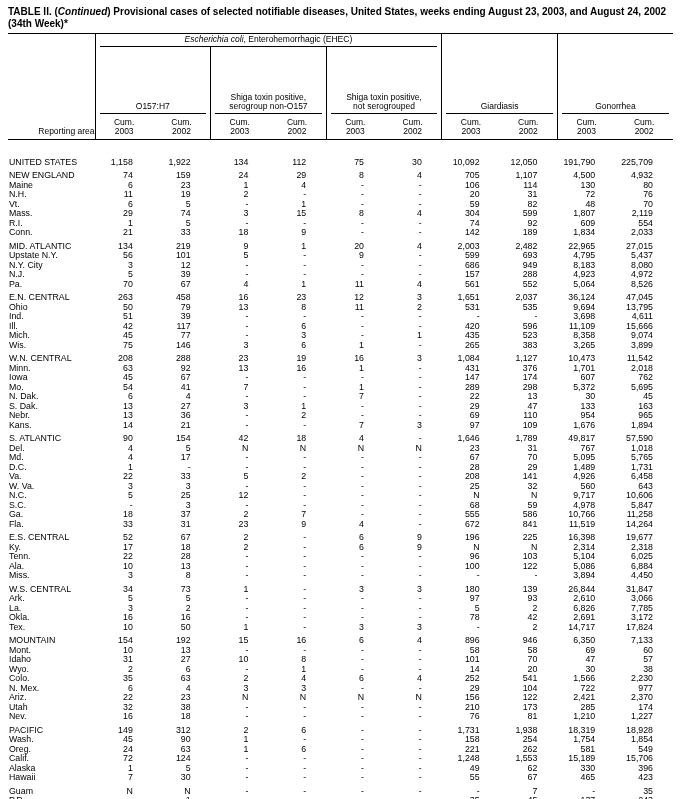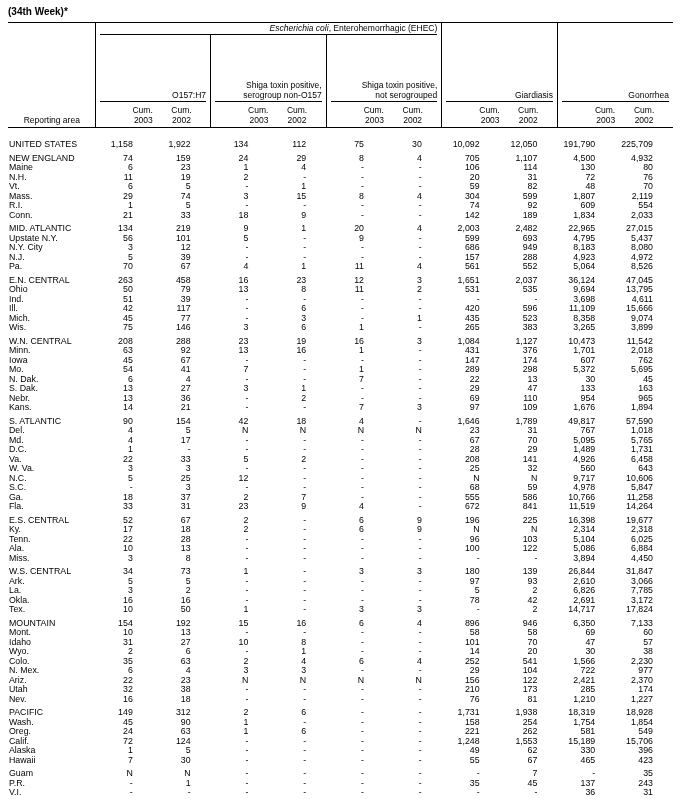--- a/index.html
+++ b/index.html
@@ -16,44 +16,47 @@
 
   table { border-collapse: collapse; table-layout: fixed; width: 665px; }
   col.area-col { width: 87px; }
   col.num-col  { width: 57.8px; }
 
   thead th {
     font-weight: normal; font-size: 8.5px; line-height: 9.5px;
     padding: 0; vertical-align: bottom; text-align: center;
   }
   thead tr.r1 th { border-top: 1px solid #000; }
-  thead th.vl { border-left: 1px solid #000; text-align: right; }
+  thead th.vl { border-left: 1px solid #000; }
   thead tr.r3 th { border-bottom: 1px solid #000; padding-bottom: 2px; padding-top: 4px; }
-  th.area-h { border-bottom: 1px solid #000; text-align: center; padding: 0 0 2px 1px; }
+  th.area-h { border-bottom: 1px solid #000; text-align: right; padding: 0 0 2px 1px; }
 
   .hline { border-bottom: 1px solid #000; margin: 0 4px; padding: 1px 0; }
   thead tr.r2 th .hline { padding-bottom: 1px; margin-top: 45px; }
 
   tbody td {
     font-size: 8.8px; line-height: 9.5px; padding: 0; white-space: nowrap; overflow: hidden;
   }
   tbody td.area { text-align: left; padding-left: 1px; }
   tbody td.num  { text-align: right; padding-right: 20px; }
   tbody tr.gap td { padding-top: 4px; }
-  tbody tr:first-child td { padding-top: 12px; }
+  tbody tr:first-child td { padding-top: 18px; }
   tbody tr:last-child td { border-bottom: 7px solid #14532d; padding-bottom: 2px; }
 
   .footnotes { width: 665px; font-size: 8.5px; line-height: 10.5px; padding-top: 2px; }
   .legend span { margin-right: 30px; }
 </style>
 </head>
 <body>
 
 <div class="page">
 
+  <div class="title">
+    <span>TABLE II. (</span><span class="italic">Continued</span><span>) Provisional cases of selected notifiable diseases, United States, weeks ending August 23, 2003, and August 24, 2002</span>
+  </div>
   <div class="week">(34th Week)*</div>
 
   <table>
     <colgroup>
       <col class="area-col">
       <col span="10" class="num-col">
     </colgroup>
     <thead>
       <tr class="r1">
         <th class="area-h" rowspan="3">Reporting area</th>

